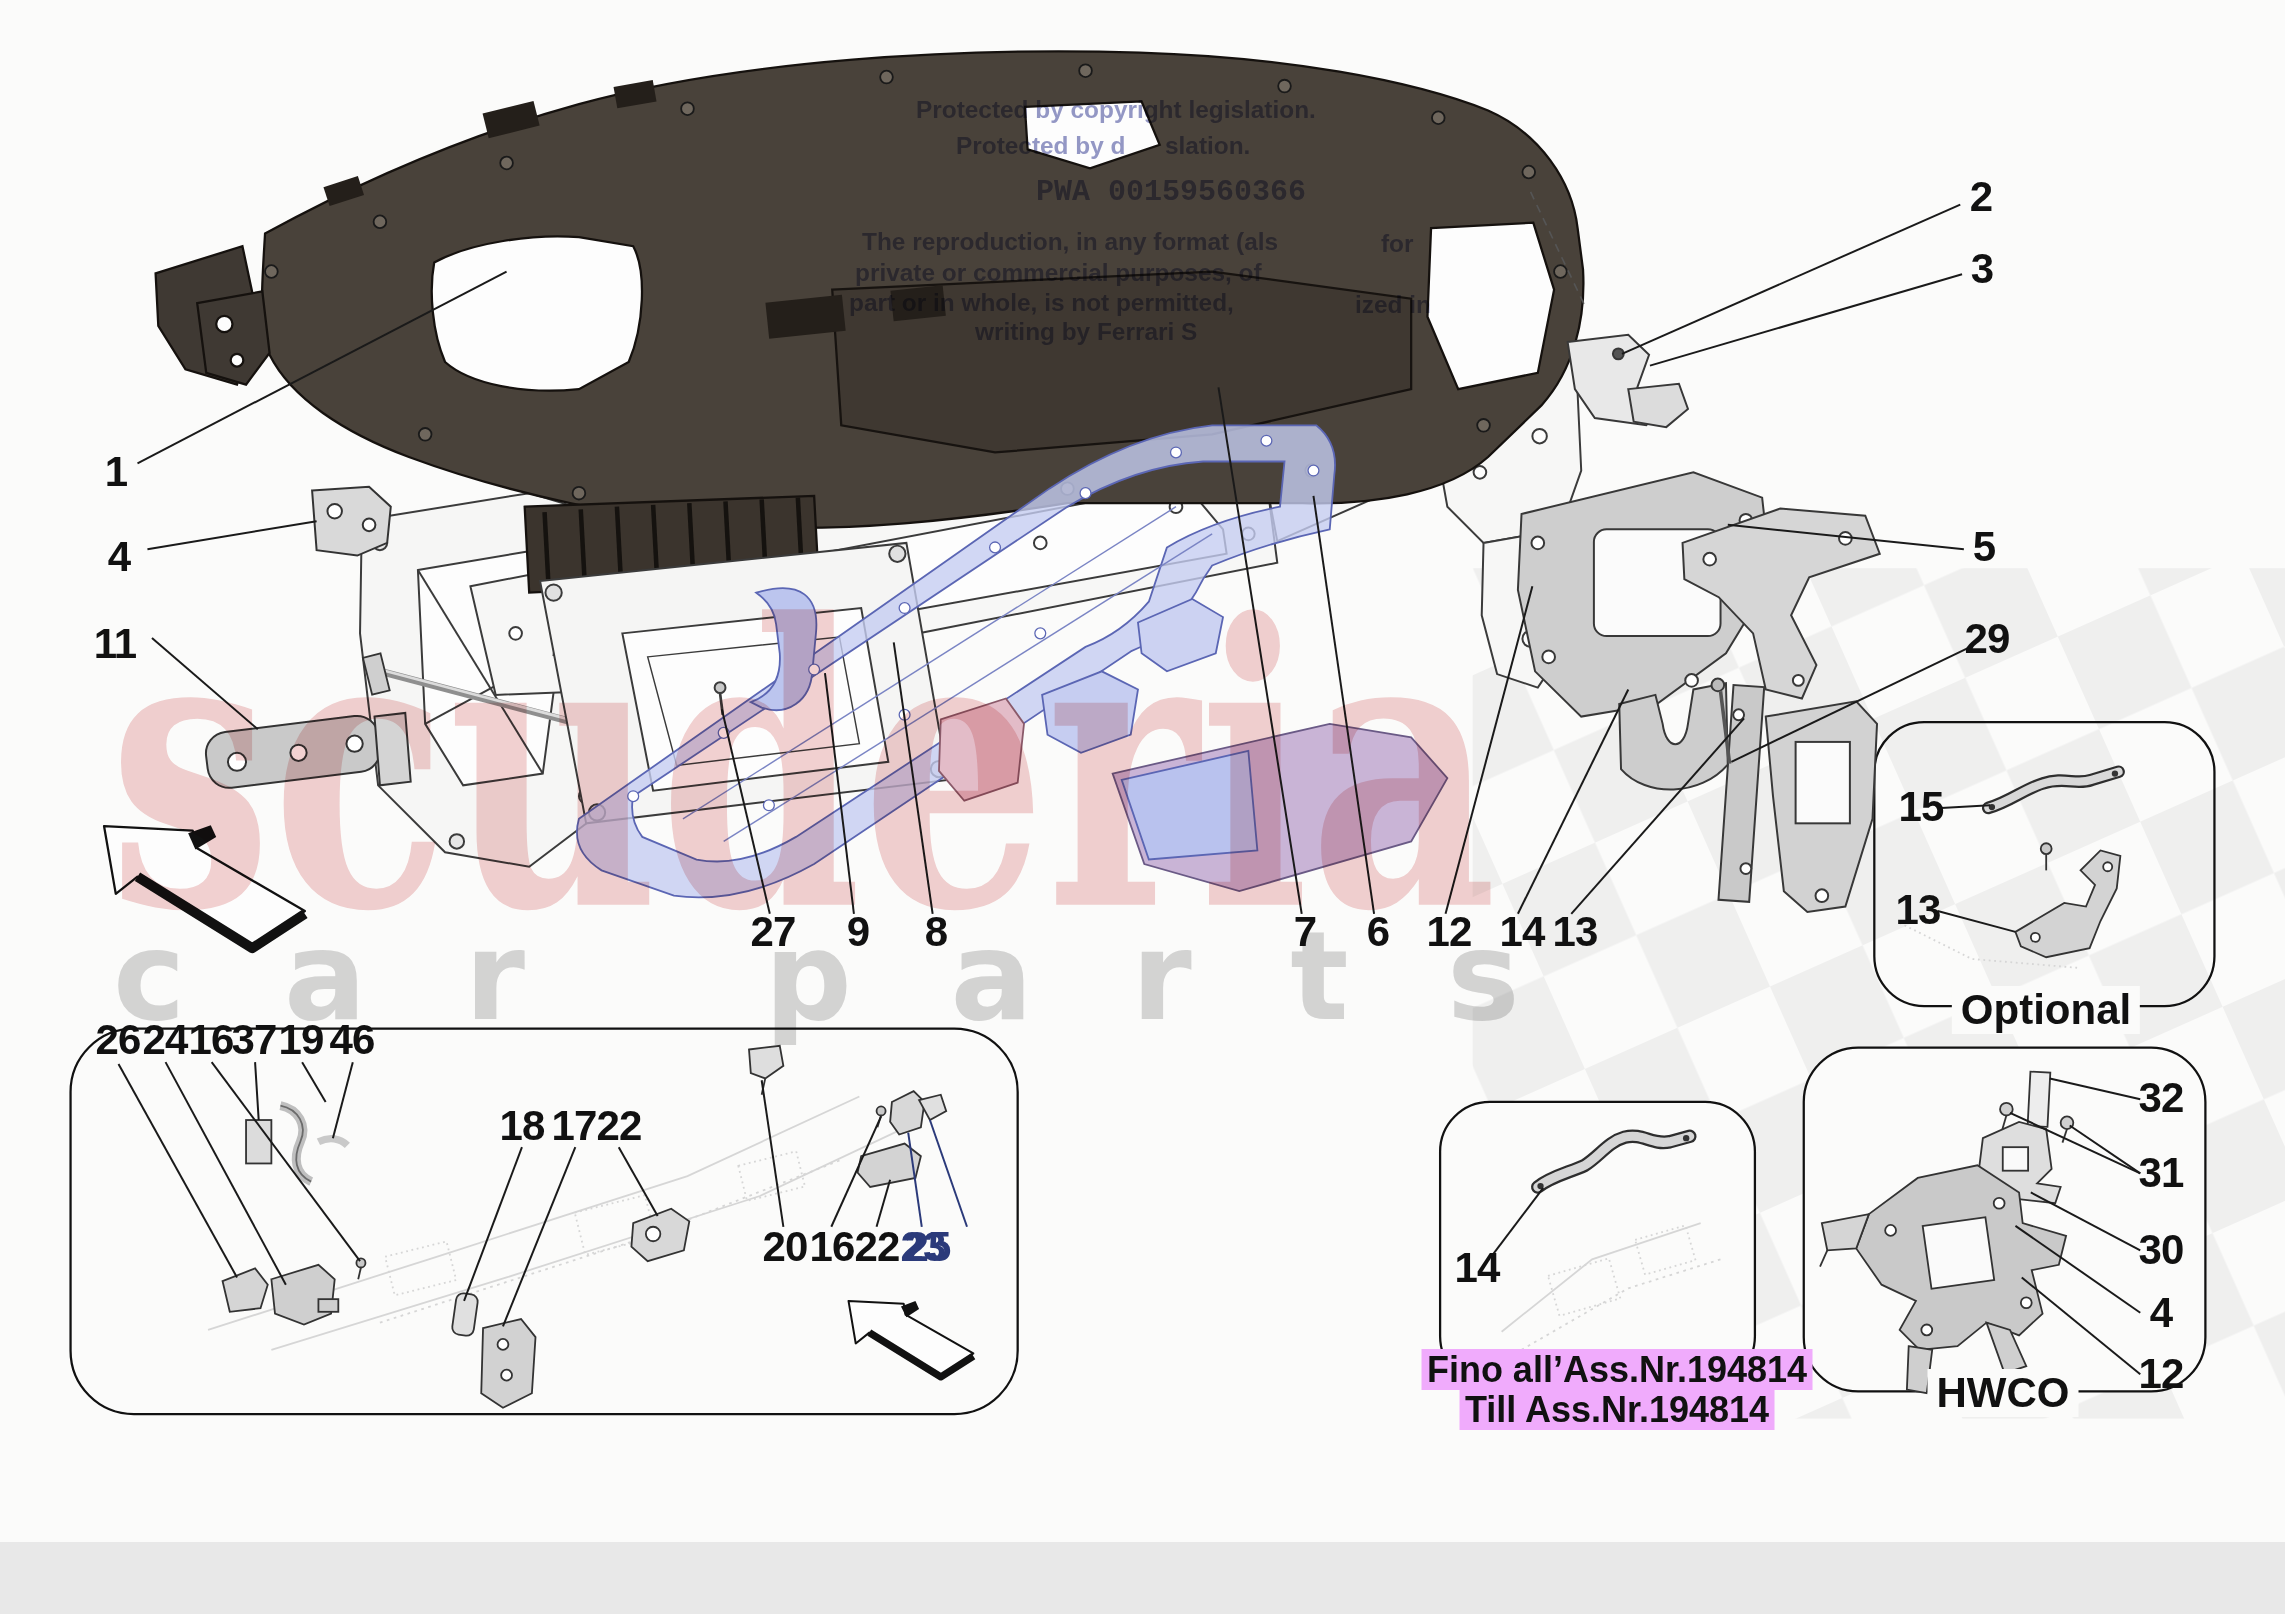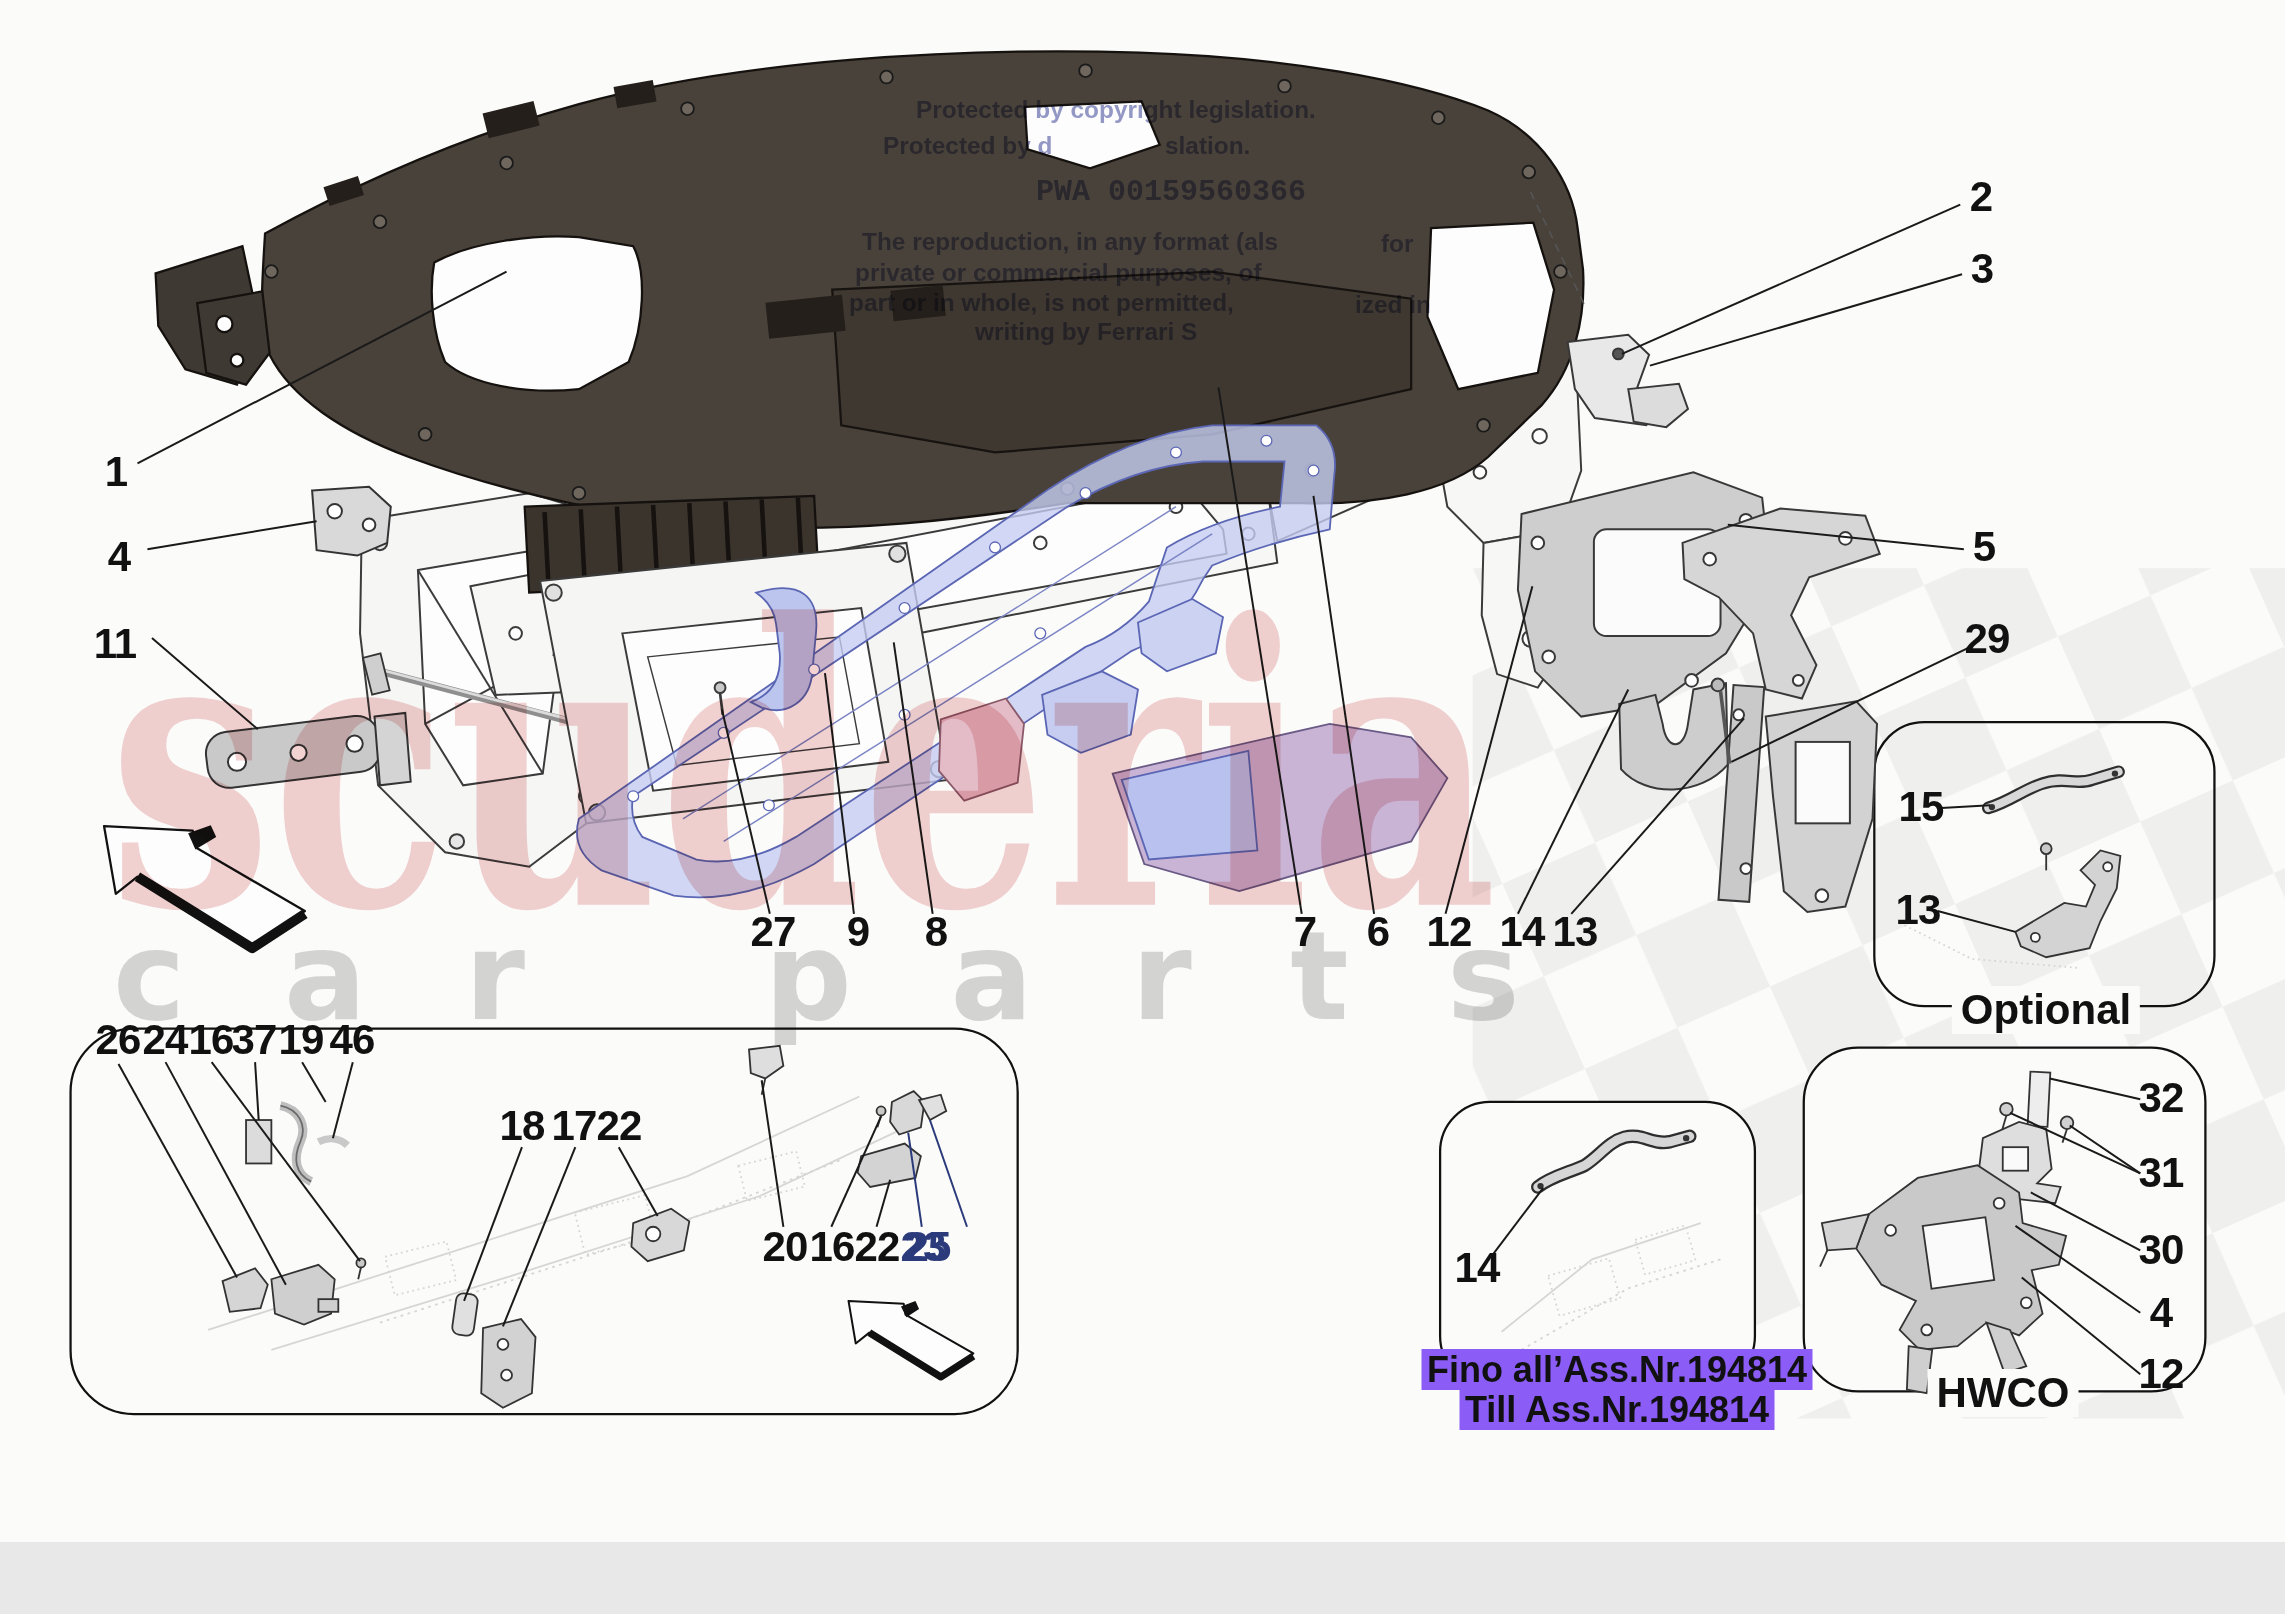--- a/index.html
+++ b/index.html
@@ -10,21 +10,21 @@
       color:#111;white-space:nowrap;letter-spacing:-0.9px;}
   .co.navy{color:#2b3a7a;}
   .cr-layer{position:absolute;left:0;top:0;width:100%;height:100%;mix-blend-mode:multiply;}
   .cr{position:absolute;font:700 24.4px "Liberation Sans",sans-serif;color:#8286bd;opacity:.85;white-space:nowrap;}
   .cr.big{font-size:30px;font-family:Liberation Mono, monospace;}
   .wm{mix-blend-mode:multiply;}
   .cap{position:absolute;transform:translate(-50%,-50%);background:#fbfbfa;padding:0 9px;
        font:700 42px "Liberation Sans",sans-serif;color:#111;white-space:nowrap;}
   .cap2{position:absolute;transform:translate(-50%,0);text-align:center;background:transparent;
         font:700 36px "Liberation Sans",sans-serif;color:#111;white-space:nowrap;line-height:40px;}
-  .cap2 span{background:#8b5cf6;padding:0 5.4px;}
+  .cap2 span{background:#f0abfc;padding:0 5.4px;}
 </style>
 </head>
 <body>
 
 <div id="stage">
 
   <svg width="2285" height="1615" viewBox="0 0 2526 1785">
     <defs>
       <pattern id="chk" width="224" height="224" patternUnits="userSpaceOnUse" patternTransform="rotate(-24)">
         <rect width="112" height="112" fill="#e2e2e2"></rect>
@@ -361,21 +361,21 @@
       <line x1="2366" y1="1297" x2="2222" y2="1230"></line>
       <line x1="2366" y1="1297" x2="2288" y2="1244"></line>
       <line x1="2366" y1="1382" x2="2245" y2="1318"></line>
       <line x1="2366" y1="1451" x2="2228" y2="1355"></line>
       <line x1="2366" y1="1519" x2="2235" y2="1412"></line>
     </g>
   </svg>
 
   <div class="cr-layer">
     <span class="cr" style="left:916px;top:96px">Protected by copyright legislation.</span>
-    <span class="cr" style="left:883px;top:132px">Protected by d</span>
+    <span class="cr" style="left:956px;top:132px">Protected by d</span>
     <span class="cr" style="left:1165px;top:132px">slation.</span>
     <span class="cr big" style="left:1036px;top:175px">PWA 00159560366</span>
     <span class="cr" style="left:862px;top:228px">The reproduction, in any format (als</span>
     <span class="cr" style="left:1381px;top:230px">for</span>
     <span class="cr" style="left:855px;top:259px">private or commercial purposes, of</span>
     <span class="cr" style="left:849px;top:289px">part or in whole, is not permitted,</span>
     <span class="cr" style="left:1355px;top:291px">ized in</span>
     <span class="cr" style="left:975px;top:318px">writing by Ferrari S</span>
   </div>
 

